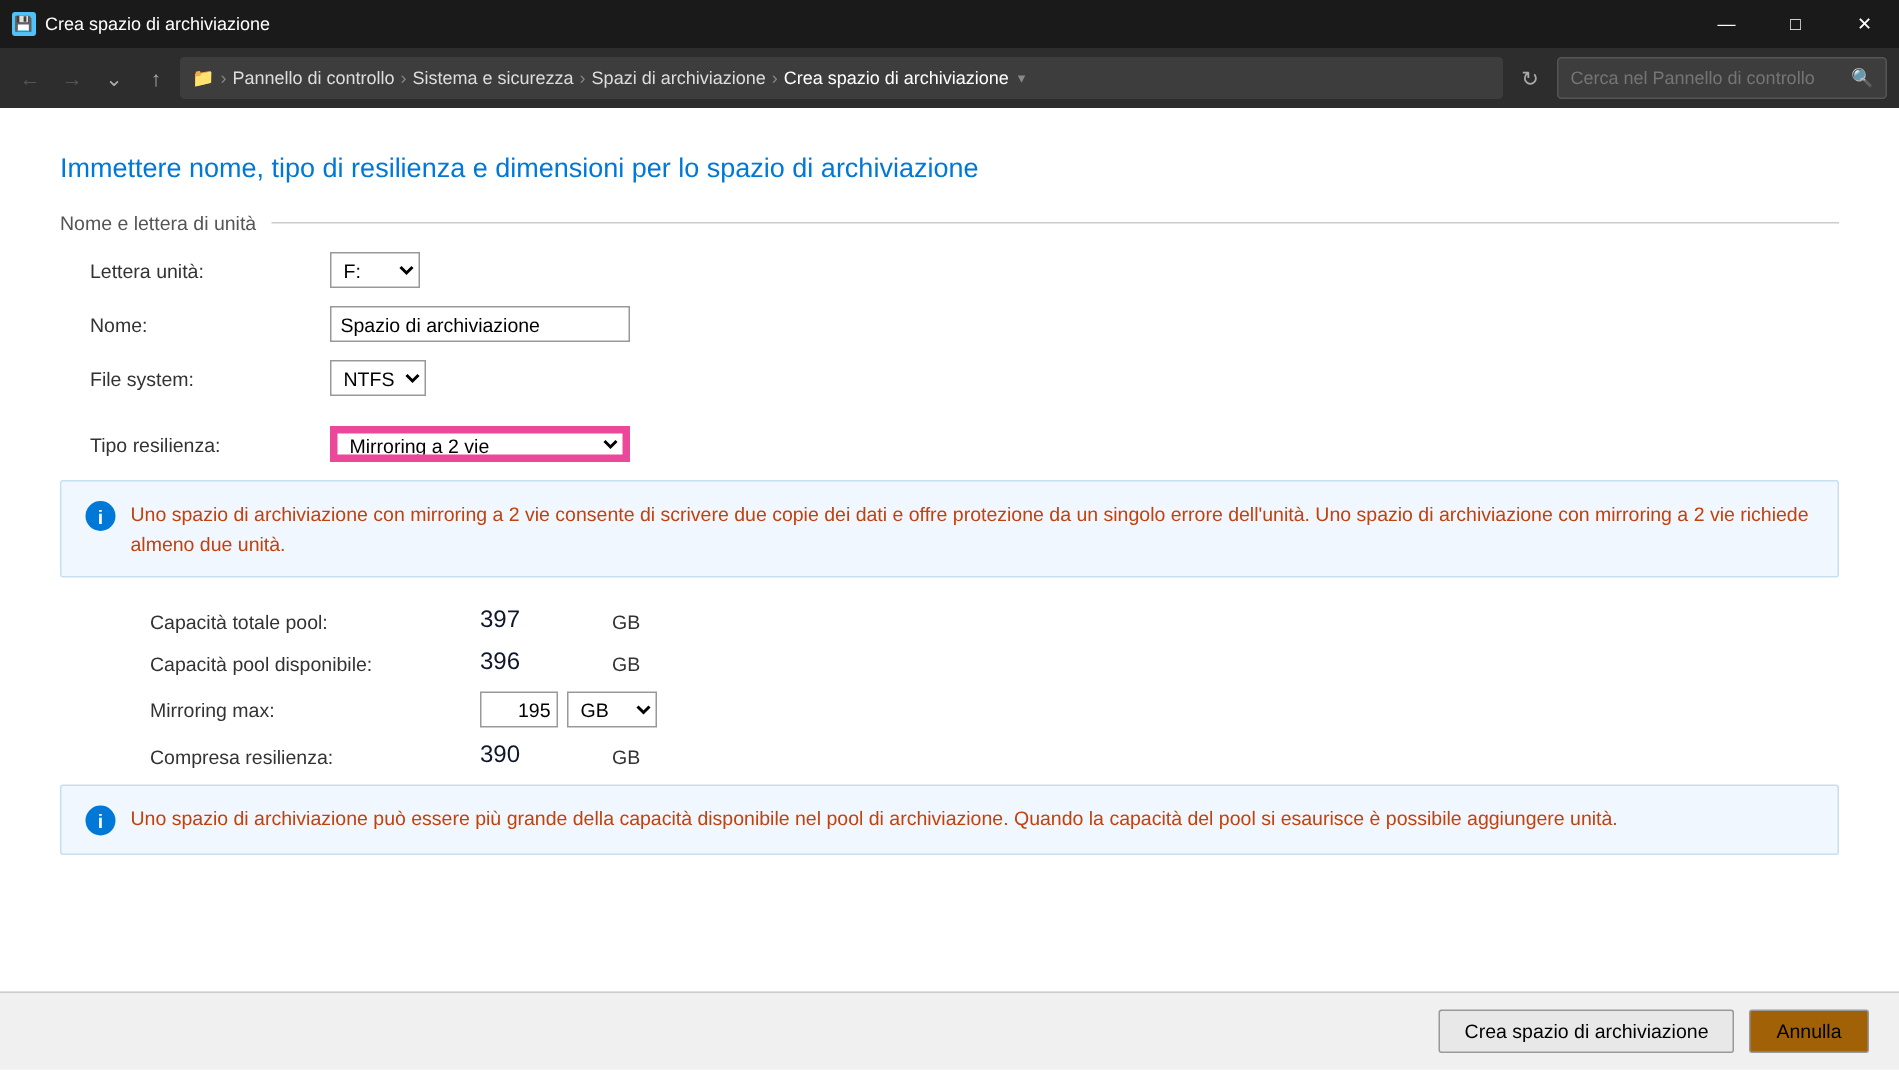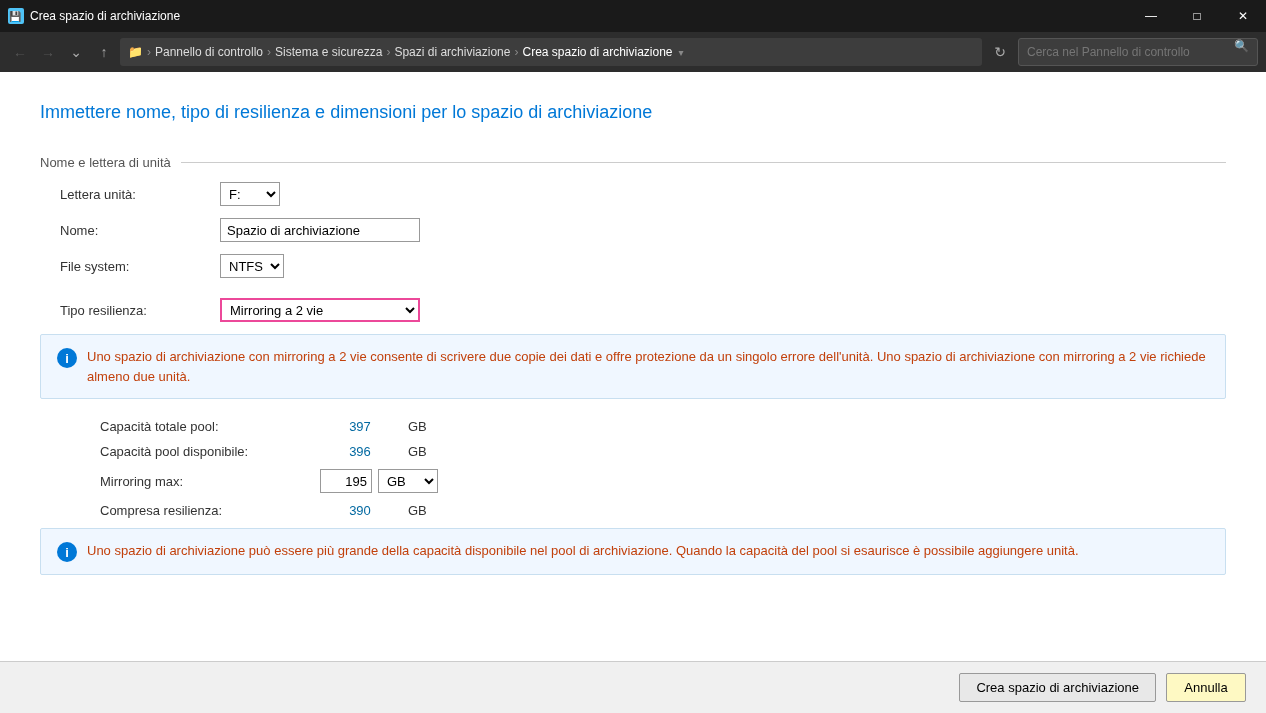--- a/index.html
+++ b/index.html
@@ -118,22 +118,23 @@
       display: flex;
       align-items: center;
       justify-content: center;
       font-size: 14px;
     }
     .search-box {
       background: #3d3d3d;
       border: 1px solid #555;
       border-radius: 3px;
       height: 28px;
-      width: 240px;
-      display: flex;
+      width: 220px;
+      display: flex;
+      align-items: center;
       padding: 0 8px;
       color: #aaa;
       font-size: 12px;
       gap: 3px;
     }
     .search-box input {
       background: transparent;
       border: none;
       outline: none;
       color: #aaa;
@@ -147,21 +148,21 @@
       margin: 0;
       padding: 30px 40px;
       height: calc(713px - 32px - 40px - 52px);
       overflow-y: auto;
     }
 
     .page-title {
       color: #0078d7;
       font-size: 18px;
       font-weight: 300;
-      margin-bottom: 32px;
+      margin-bottom: 18px;
     }
 
     
     .section {
       margin-bottom: 20px;
     }
     .section-header {
       display: flex;
       align-items: center;
       margin-bottom: 12px;
@@ -203,21 +204,21 @@
       border: 1px solid #999;
       padding: 0 4px;
       font-size: 13px;
       background: #fff;
       cursor: pointer;
       min-width: 60px;
     }
     .form-select-wide {
       width: 200px;
       height: 24px;
-      border: 2px solid #ec4899;
+      border: 5px solid #ec4899;
       padding: 0 4px;
       font-size: 13px;
       background: #fff;
       cursor: pointer;
     }
 
     
     .info-box {
       background: #f0f7ff;
       border: 1px solid #c8dff0;
@@ -256,23 +257,23 @@
       padding-left: 20px;
     }
     .dim-label {
       width: 220px;
       color: #333;
       font-size: 13px;
       margin-left: 40px;
     }
     .dim-value {
       width: 80px;
-      text-align: center;
-      font-size: 13px;
-      color: #0369a1;
+      text-align: left;
+      font-size: 16px;
+      color: #0f172a;
     }
     .dim-unit {
       margin-left: 8px;
       font-size: 13px;
       color: #333;
       width: 30px;
     }
     .dim-input {
       width: 52px;
       height: 24px;
@@ -297,21 +298,21 @@
     .btn-primary {
       background: #e8e8e8;
       border: 1px solid #999;
       padding: 6px 16px;
       font-size: 13px;
       cursor: pointer;
       border-radius: 2px;
       min-width: 180px;
     }
     .btn-secondary {
-      background: #fef9c3;
+      background: #a16207;
       border: 1px solid #999;
       padding: 6px 16px;
       font-size: 13px;
       cursor: pointer;
       border-radius: 2px;
       min-width: 80px;
     }
   </style>
 </head>
 <body>

